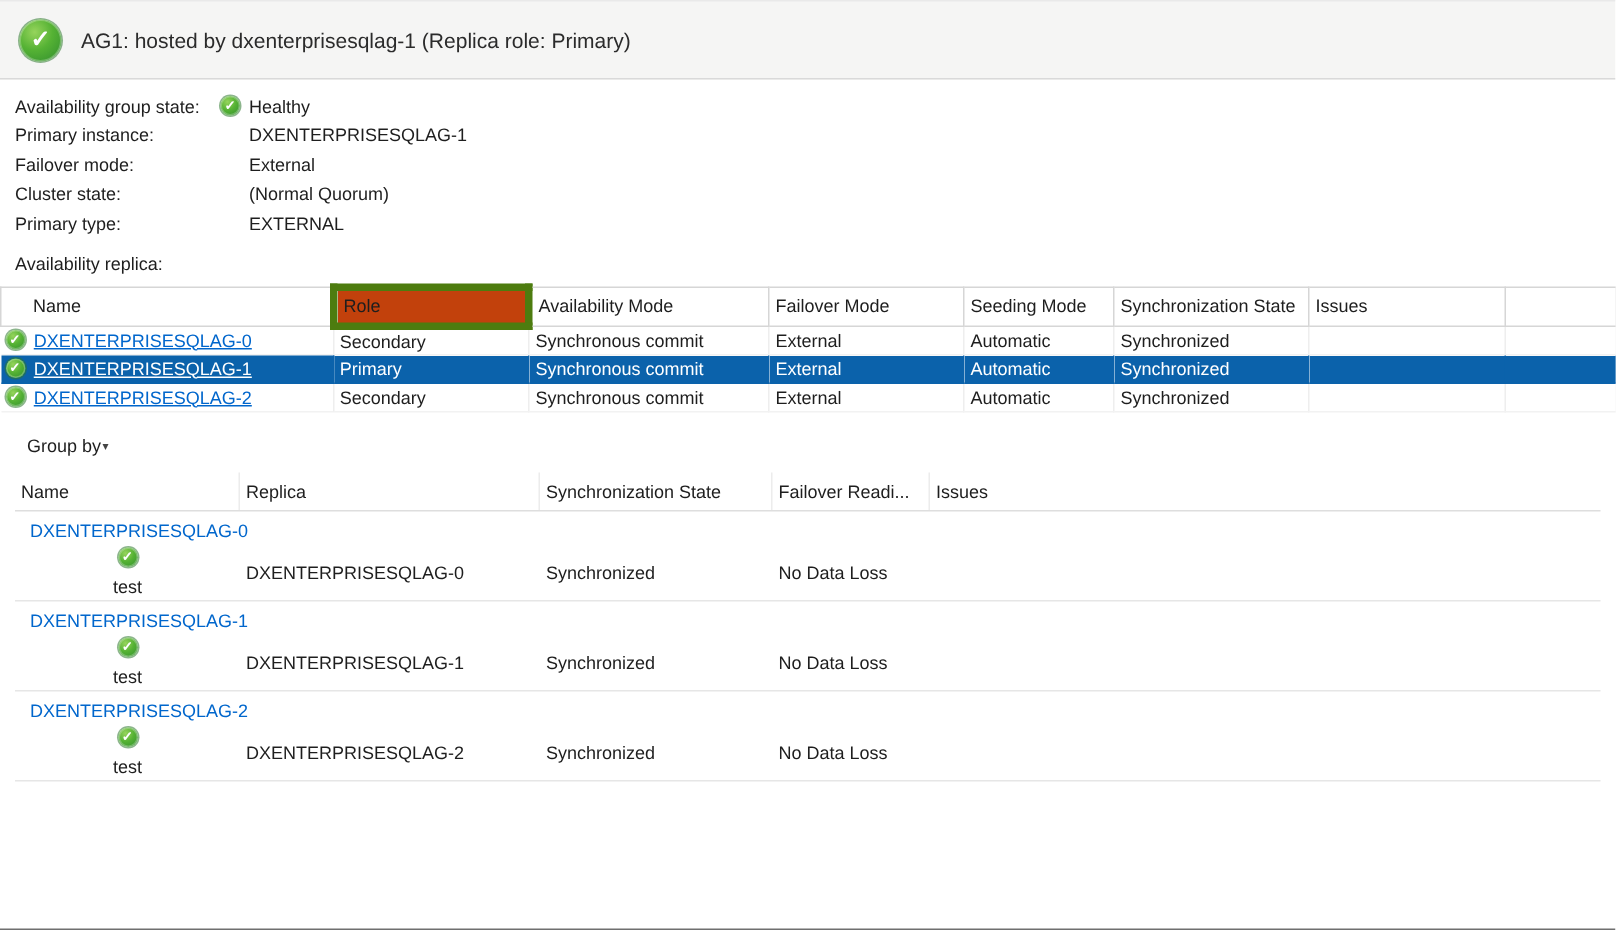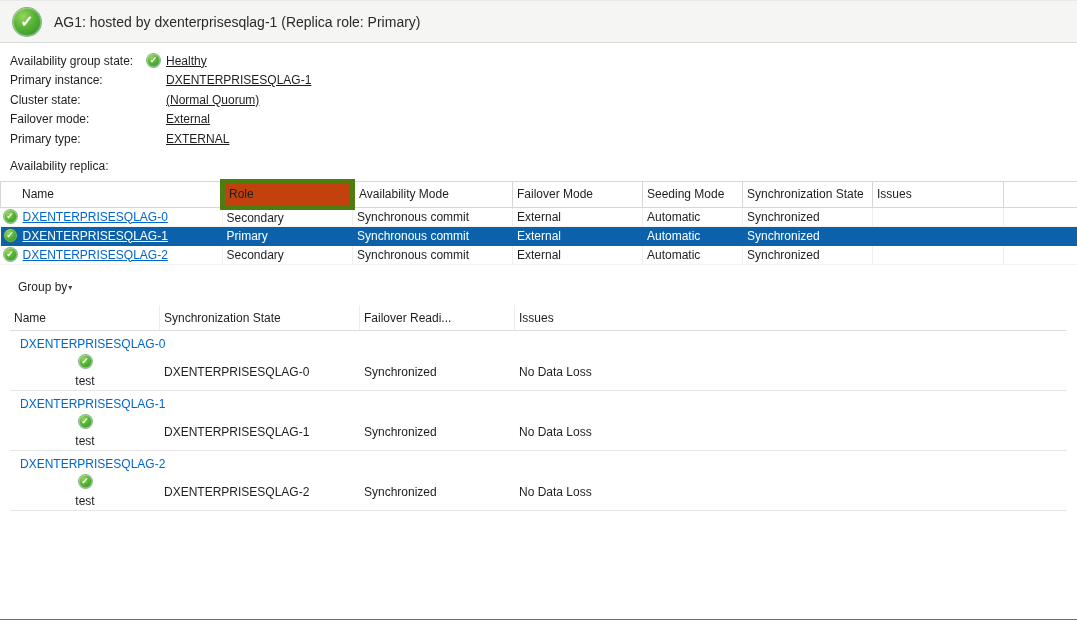--- a/index.html
+++ b/index.html
@@ -17,32 +17,32 @@
     border-radius:50%; color:#fff; flex:none;
     background:radial-gradient(circle at 36% 30%, #96d45c 0%, #55b234 45%, #2e8b2e 100%);
     box-shadow:inset 0 0 0 1px rgba(255,255,255,.25), 0 0 0 1px rgba(46,120,46,.55);
   }
   .check-icon::before { content:"✓"; font-weight:bold; line-height:1; }
   .check-icon.lg { width:28px; height:28px; font-size:16px; }
   .check-icon.sm { width:13px; height:13px; font-size:9px; }
 
   
   .header {
-    height:43px; background:#f5f5f4;
+    height:53px; background:#f5f5f4;
     border-top:1px solid #e9e9e9; border-bottom:1px solid #d9d9d9;
     display:flex; align-items:center; padding-left:13px;
   }
   .header .title { font-size:14px; margin-left:13px; color:#2b2b2b; }
 
   
   .summary { padding:8px 0 0 10px; }
   .summary-row { display:flex; align-items:center; height:19.5px; }
   .summary-label { width:137px; flex:none; }
   .icon-slot { width:19px; flex:none; display:flex; align-items:center; }
-  .summary-value { white-space:nowrap;text-decoration:underline; }
+  .summary-value { white-space:nowrap; }
 
   .section-label { padding:10px 0 6px 10px; }
 
   
   table.replica-table { border-collapse:collapse; table-layout:fixed; width:1077px; }
   .replica-table col.c1{width:222px}.replica-table col.c2{width:130px}
   .replica-table col.c3{width:160px}.replica-table col.c4{width:130px}
   .replica-table col.c5{width:100px}.replica-table col.c6{width:130px}
   .replica-table col.c7{width:131px}.replica-table col.c8{width:74px}
   .replica-table th {
@@ -106,28 +106,28 @@
           <span class="check-icon sm"></span>
         </span>
       <span class="summary-value">Healthy</span>
     </div>
     <div class="summary-row">
       <span class="summary-label">Primary instance:</span>
       <span class="icon-slot"></span>
       <span class="summary-value">DXENTERPRISESQLAG-1</span>
     </div>
     <div class="summary-row">
+      <span class="summary-label">Failover mode:</span>
+      <span class="icon-slot"></span>
+      <span class="summary-value">External</span>
+    </div>
+    <div class="summary-row">
       <span class="summary-label">Cluster state:</span>
       <span class="icon-slot"></span>
       <span class="summary-value">(Normal Quorum)</span>
-    </div>
-    <div class="summary-row">
-      <span class="summary-label">Failover mode:</span>
-      <span class="icon-slot"></span>
-      <span class="summary-value">External</span>
     </div>
     <div class="summary-row">
       <span class="summary-label">Primary type:</span>
       <span class="icon-slot"></span>
       <span class="summary-value">EXTERNAL</span>
     </div>
   </div>
 
   
   <div class="section-label">Availability replica:</div>
@@ -201,20 +201,21 @@
   
   <div class="groupby">
     <span>Group by</span>
     <span class="caret">▾</span>
   </div>
 
   
   <div class="db-table">
     <div class="db-row db-head">
       <div class="db-cell">Name</div>
+      <div class="db-cell">Replica</div>
       <div class="db-cell">Synchronization State</div>
       <div class="db-cell">Failover Readi...</div>
       <div class="db-cell">Issues</div>
     </div>
 
     <div class="db-group">DXENTERPRISESQLAG-0</div>
     <div class="db-row db-data">
       <div class="db-cell name">
         <span class="check-icon sm"></span>
         <span>test</span>

